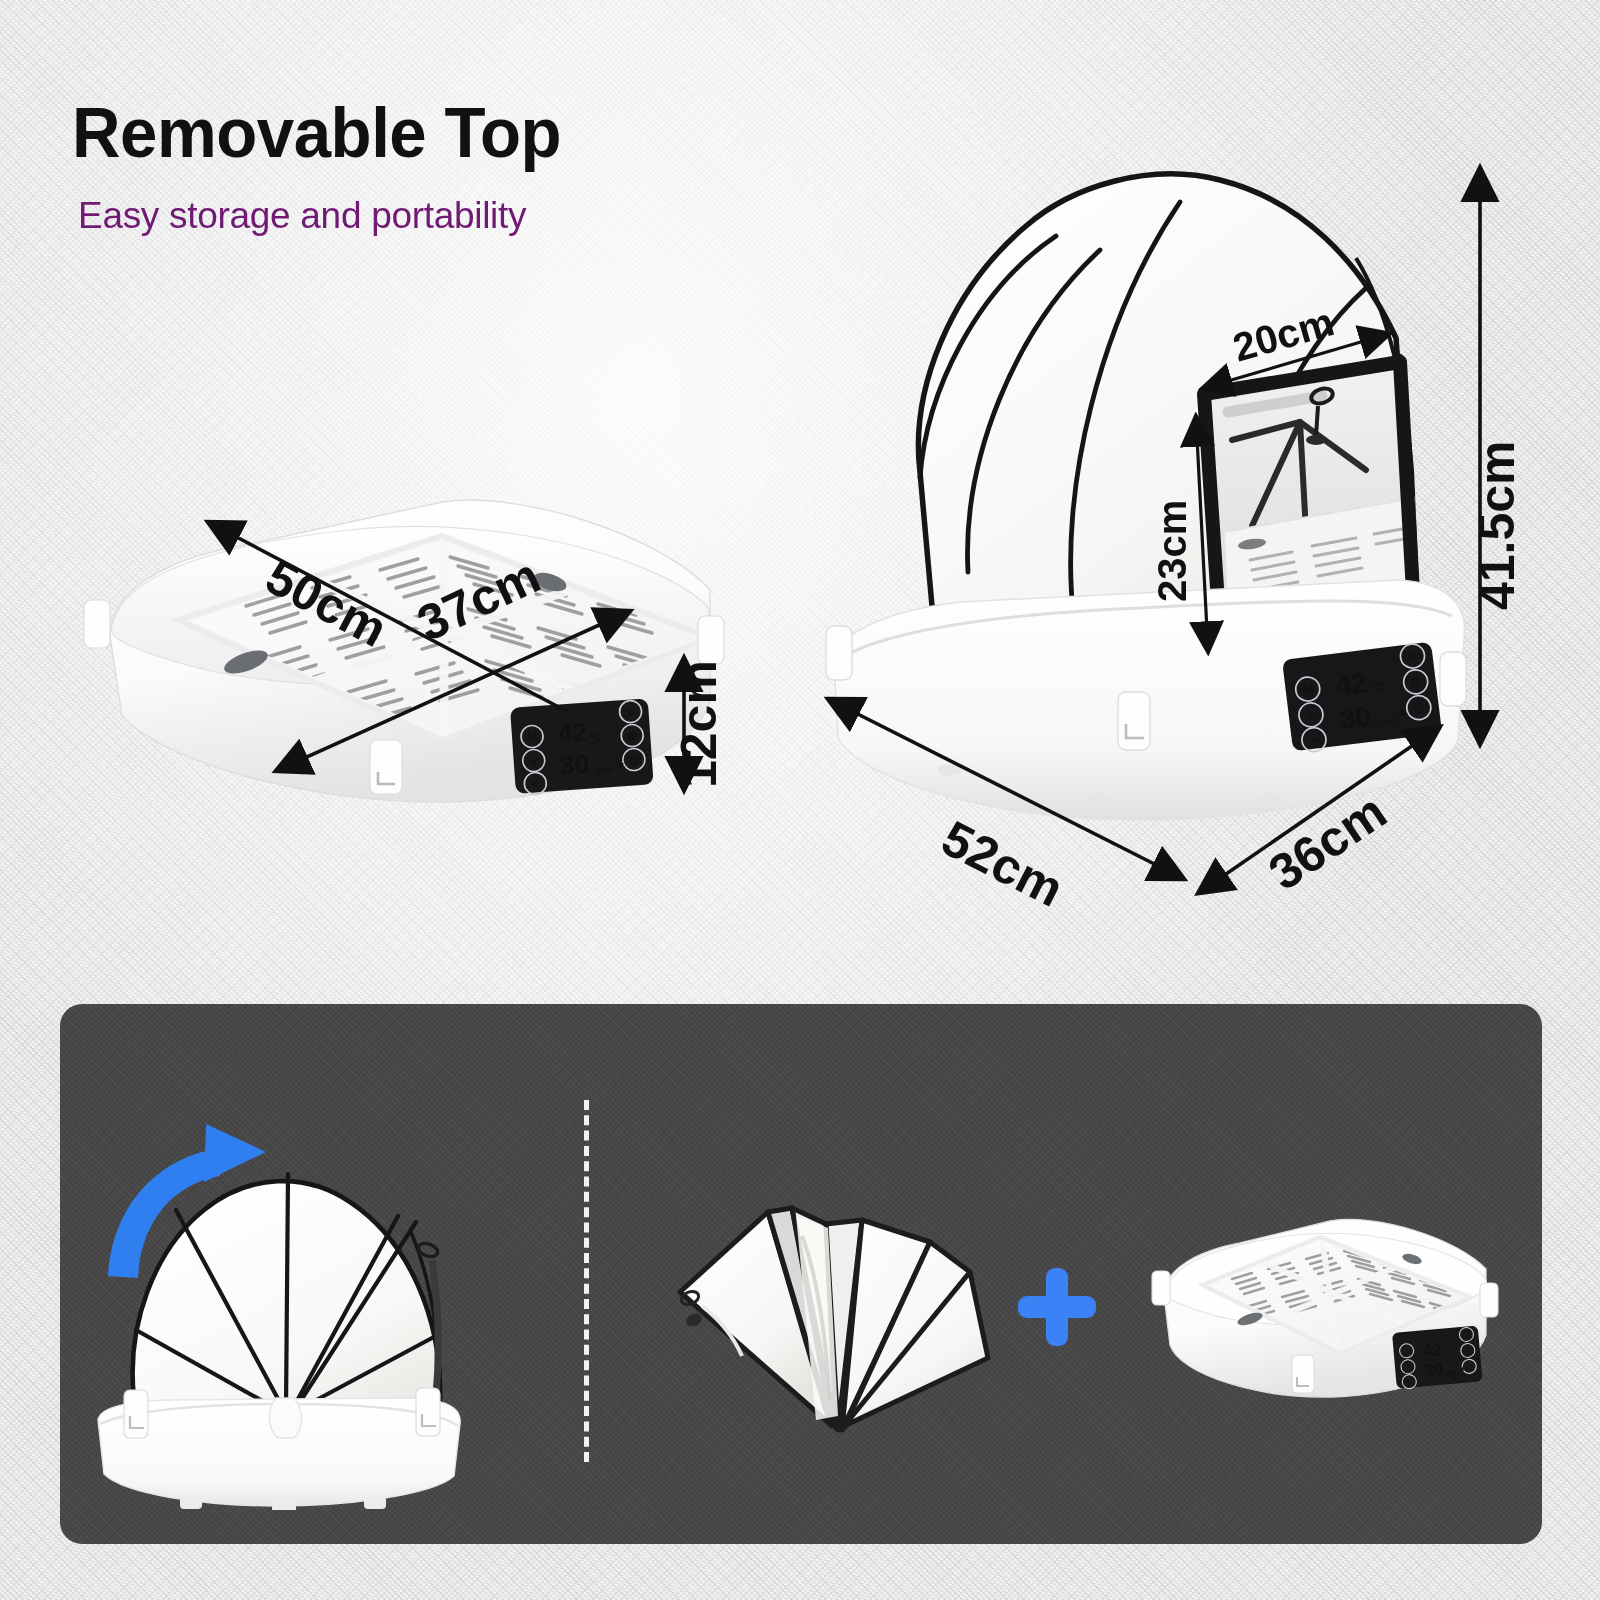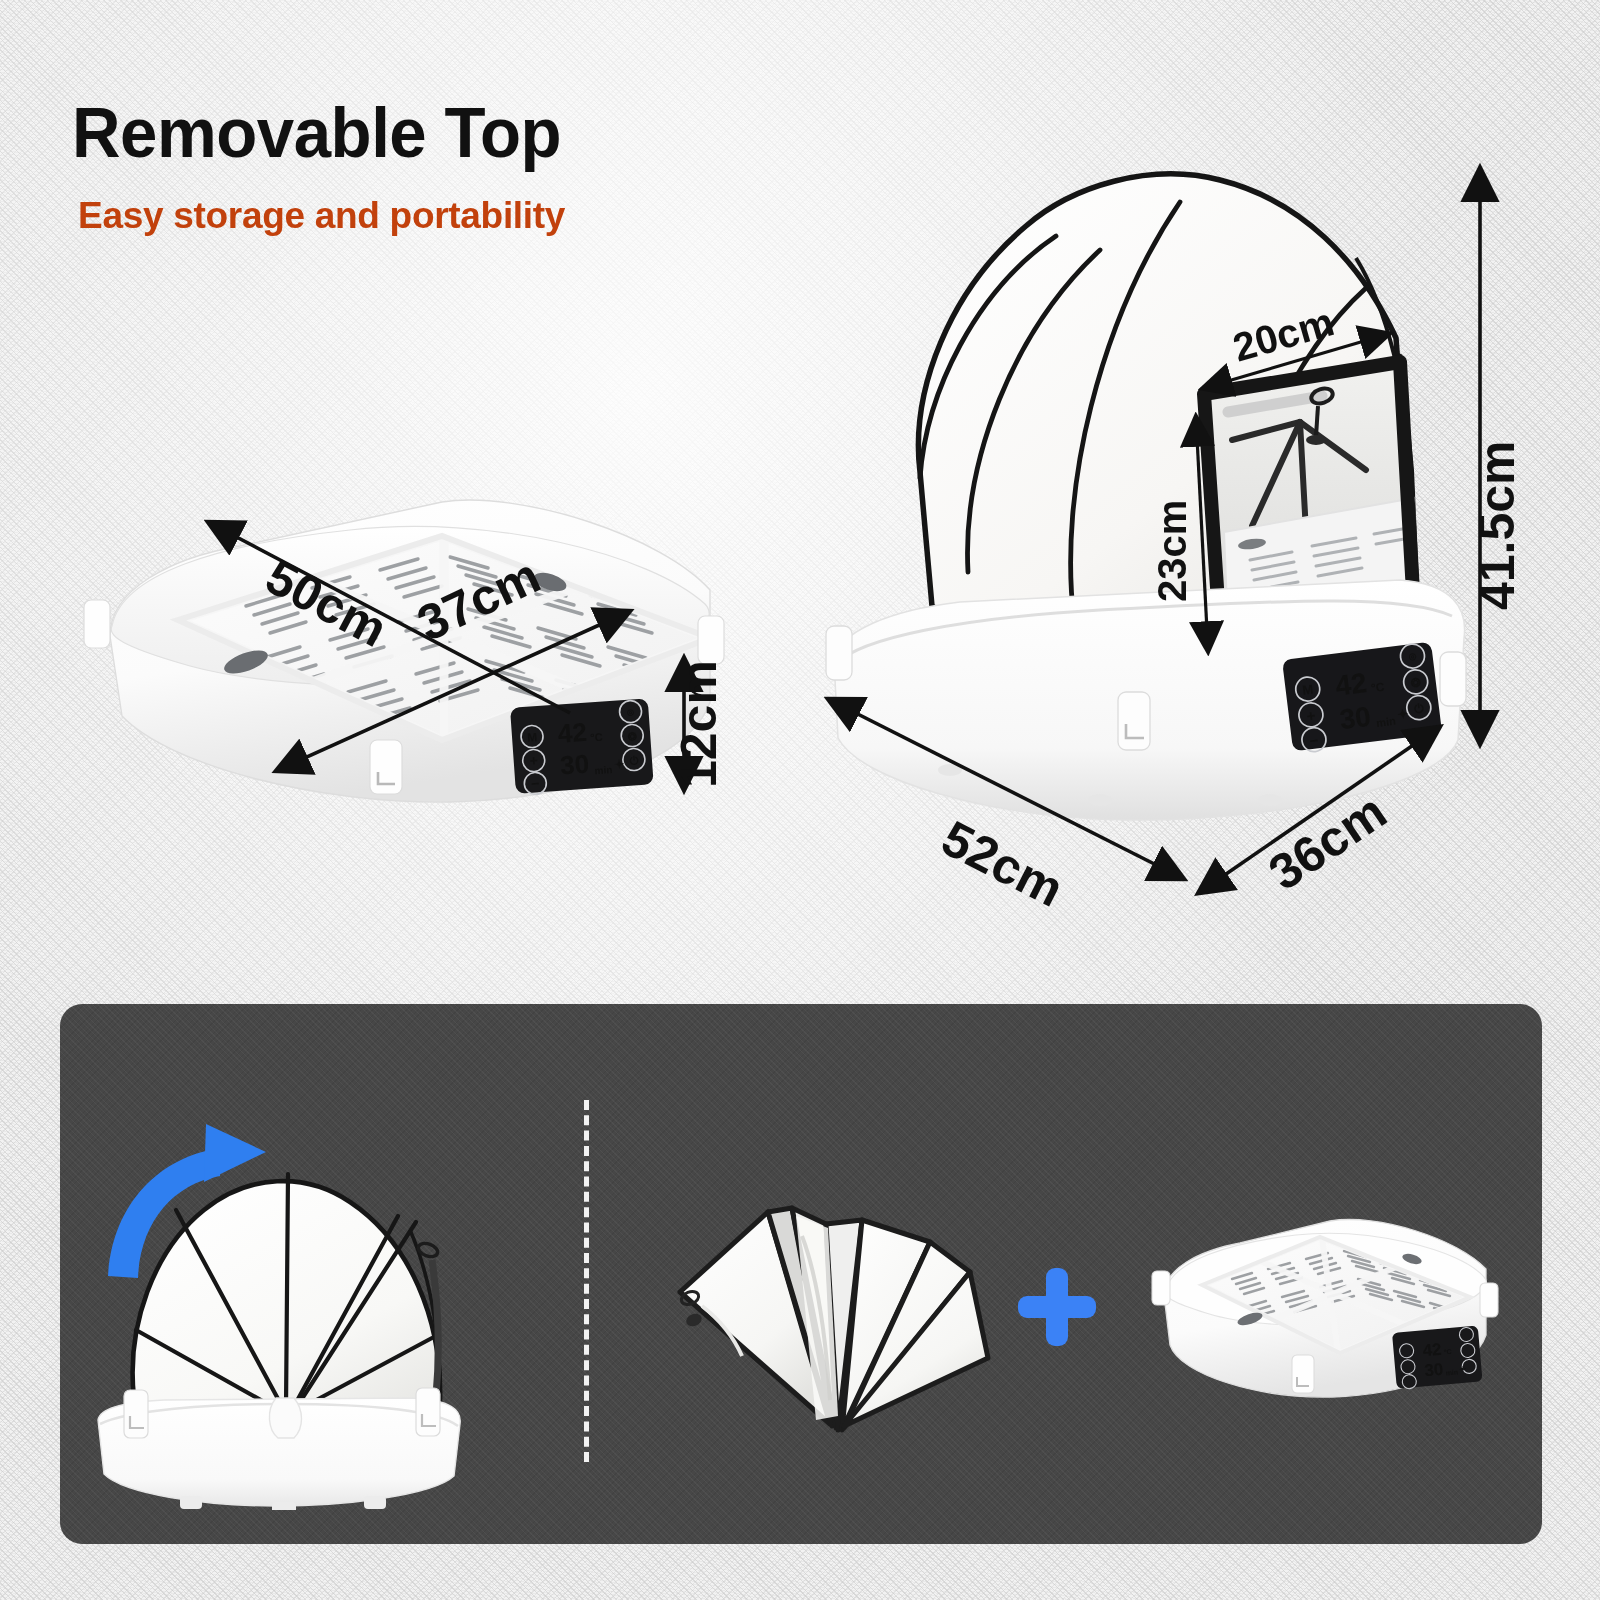--- a/index.html
+++ b/index.html
@@ -26,21 +26,21 @@
   
   .headline{
     position:absolute;left:72px;top:89px;width:820px;z-index:20;margin-top:9px;
   }
   .h-title{
     font-size:70px;font-weight:bold;color:#111;letter-spacing:-.5px;
     line-height:1.02;margin:0;white-space:nowrap;
     transform:scaleX(.96);transform-origin:left center;
   }
   .h-sub{
-    font-size:37px;color:#c2410c;margin:26px 0 0 6px;font-weight:700;
+    font-size:37px;color:#701a75;margin:26px 0 0 6px;font-weight:400;
     letter-spacing:-.3px;
   }
 
   
   .art{position:absolute;z-index:10;}
 
   
   .darkpanel{
     position:absolute;left:60px;top:1004px;width:1482px;height:540px;
     background:#474747;border-radius:22px;overflow:hidden;z-index:15;

